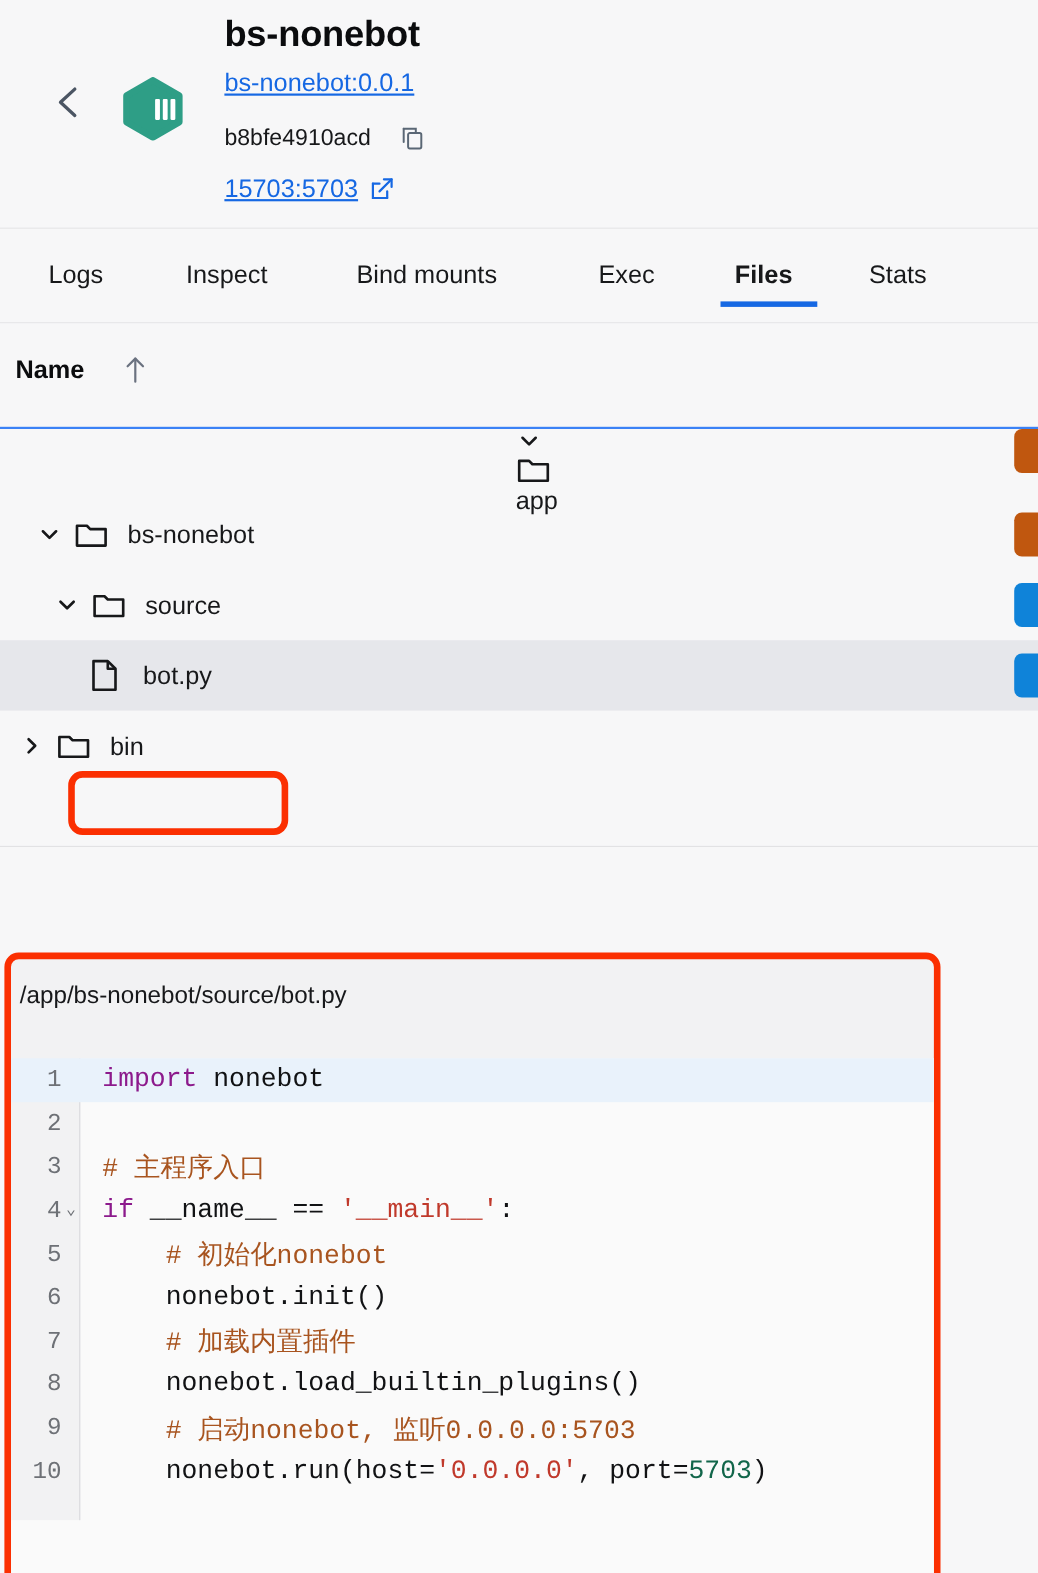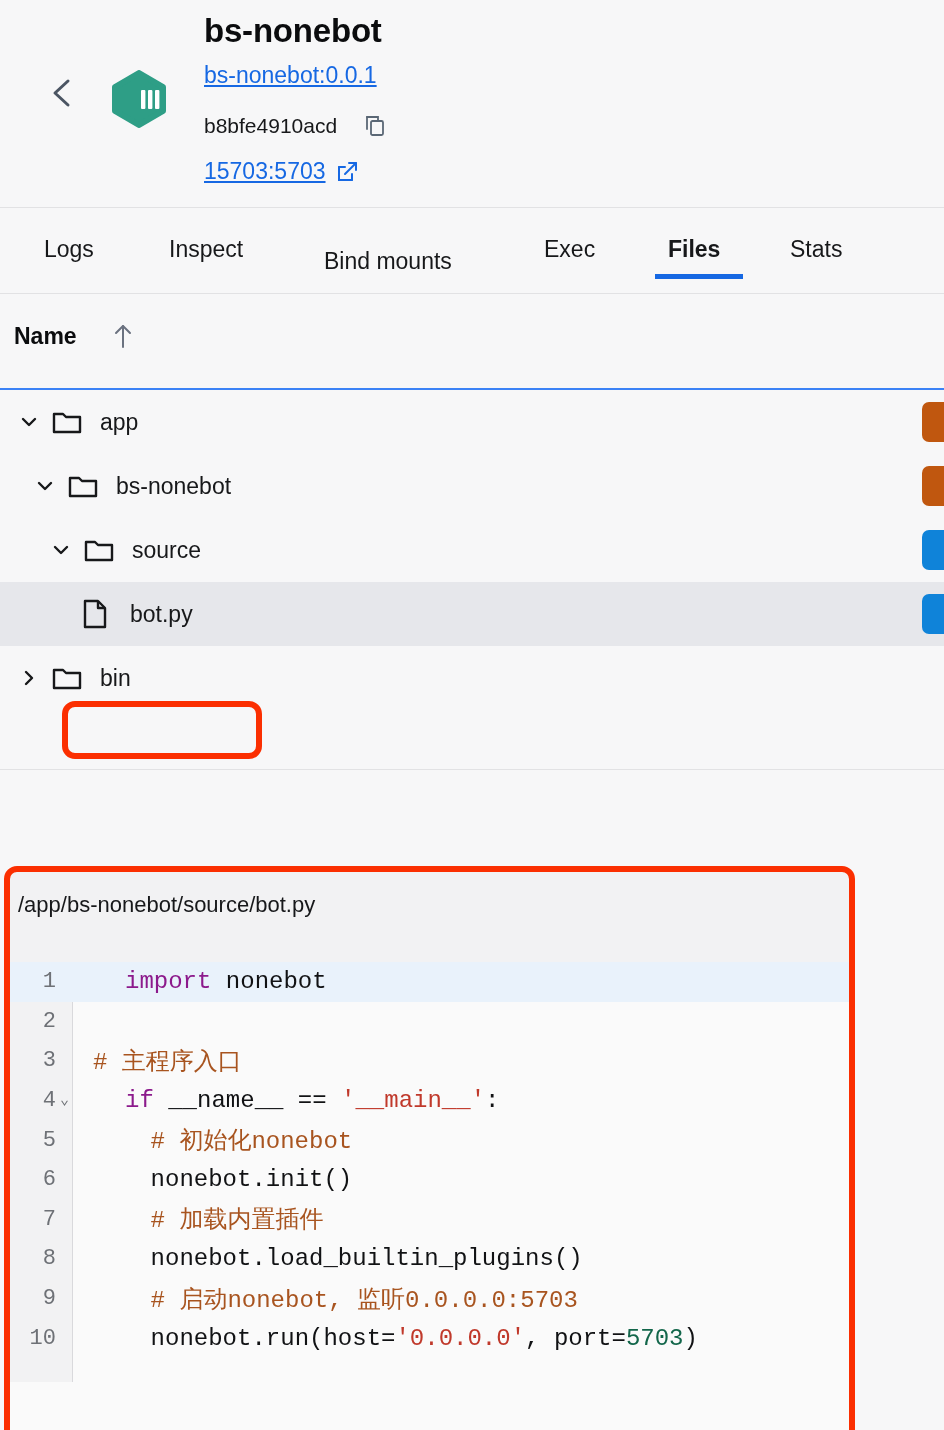--- a/index.html
+++ b/index.html
@@ -219,21 +219,21 @@
     flex: 0 0 auto;
     color: #6e7176;
     font-size: 15px;
     text-align: center;
     line-height: 1;
   }
   .code-text {
     margin-left: 20px;
     color: #111214;
   }
-  .tok-kw  { color: #8c1a8c; margin-left: 32px; }
+  .tok-kw  { color: #8c1a8c; }
   .tok-str { color: #c0392b; }
   .tok-num { color: #12664a; }
   .tok-cmt { color: #a8541f; }
 </style>
 </head>
 <body>
 
 <div id="app">
 
   <div class="header">
@@ -278,41 +278,41 @@
           <path d="M8 13 L19 2" fill="none" stroke="#1668e3" stroke-width="2" stroke-linecap="round"></path>
           <path d="M12 2 H19 V9" fill="none" stroke="#1668e3" stroke-width="2" stroke-linecap="round" stroke-linejoin="round"></path>
         </svg>
       </span>
     </div>
   </div>
 
   <div class="tabs">
     <div class="tab" style="left:44px;">Logs</div>
     <div class="tab" style="left:169px;">Inspect</div>
-    <div class="tab" style="left:324px;margin-top:12px;">Bind mounts</div>
+    <div class="tab" style="left:324px;">Bind mounts</div>
     <div class="tab" style="left:544px;">Exec</div>
     <div class="tab active" style="left:668px;">Files</div>
     <div class="tab" style="left:790px;">Stats</div>
     <div class="tab-underline" style="left:655px; width:88px;"></div>
   </div>
 
   <div class="table-head">
     <div class="col-name">Name</div>
     <div class="sort-arrow">
       <svg viewBox="0 0 22 26" width="22" height="26" aria-hidden="true">
         <path d="M11 24 V3" fill="none" stroke="#6b7280" stroke-width="2" stroke-linecap="round"></path>
         <path d="M4 10 L11 3 L18 10" fill="none" stroke="#6b7280" stroke-width="2" stroke-linecap="round" stroke-linejoin="round"></path>
       </svg>
     </div>
   </div>
 
   <div class="tree">
 
 
-    <div class="row" style="padding-left:18px;">
+    <div class="row" style="padding-left:18px;flex-direction:column;">
       <span class="chev">
         <svg viewBox="0 0 22 22" width="22" height="22" aria-hidden="true">
           <path d="M5 8 L11 14 L17 8" fill="none" stroke="#17181a" stroke-width="2.4" stroke-linecap="round" stroke-linejoin="round"></path>
         </svg>
       </span>
       <span class="icon-box">
         <svg viewBox="0 0 30 26" width="30" height="26" aria-hidden="true">
           <path d="M2 23 V5 H11 L14 8 H28 V23 Z" fill="none" stroke="#17181a" stroke-width="2.4" stroke-linejoin="round"></path>
         </svg>
       </span>

